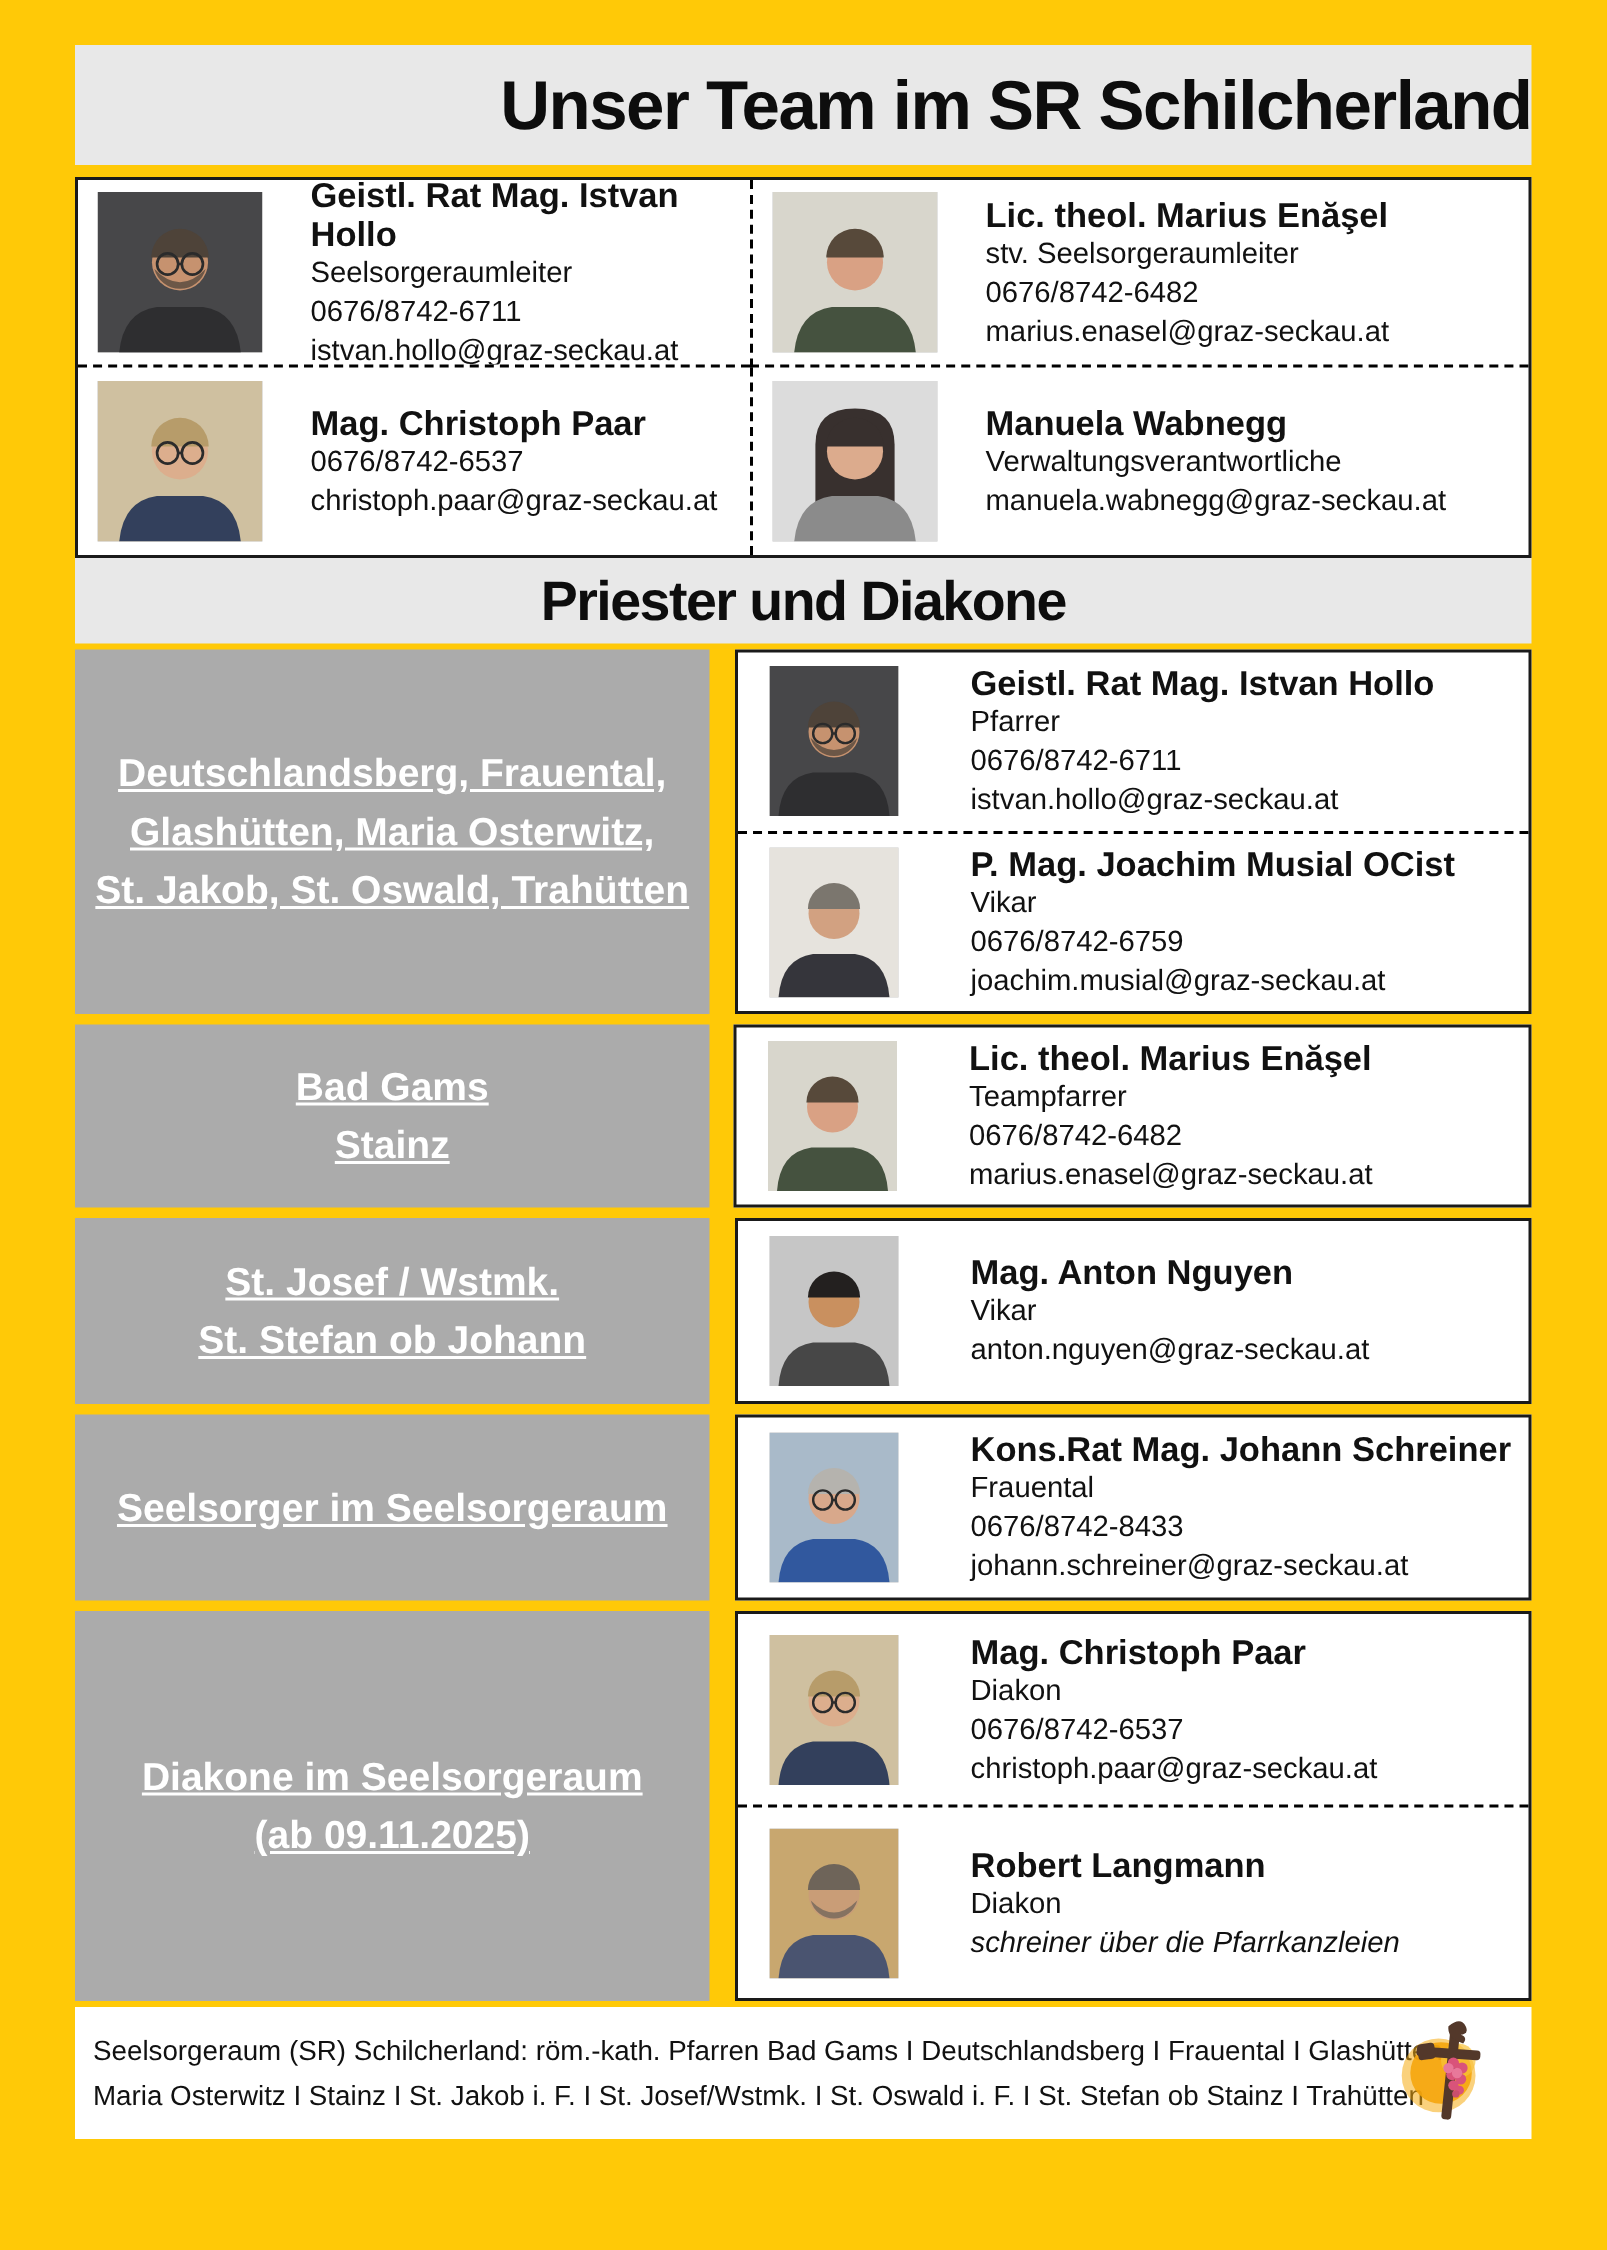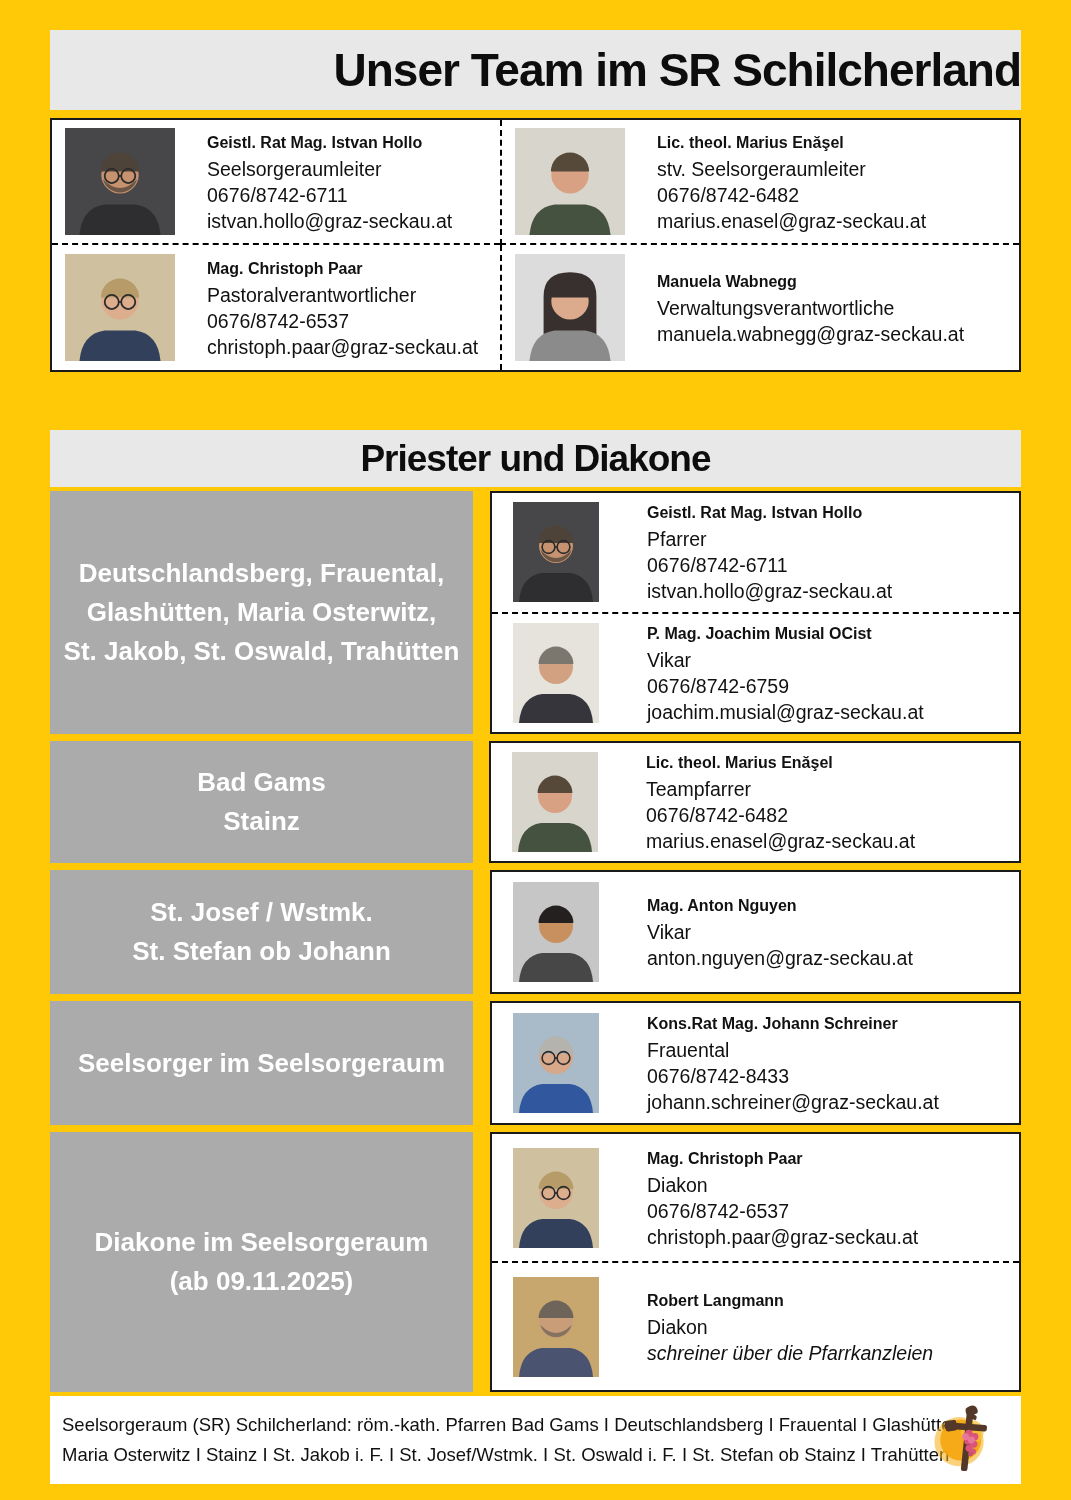--- a/index.html
+++ b/index.html
@@ -3,45 +3,45 @@
 <meta charset="utf-8">
 <style>
   html,body{margin:0;padding:0;}
   body{font-family:"Liberation Sans", sans-serif; background:#FFC907;}
   .page{position:relative; width:1071px; height:1500px; background:#FFC907;
         box-sizing:border-box; padding:30px 50px 17px 50px; overflow:hidden;}
 
   
   .title-bar{height:80px; background:#E8E8E8; display:flex; align-items:center; justify-content:flex-end;}
   .title-bar .t{font-size:46px; font-weight:bold; color:#0d0d0d; letter-spacing:-1px;}
-  .section-bar{height:57px; background:#E8E8E8; display:flex; align-items:center; justify-content:center; margin-top:58px; margin-bottom:4px;}
+  .section-bar{height:57px; background:#E8E8E8; display:flex; align-items:center; justify-content:center; margin-bottom:4px;}
   .section-bar .t{font-size:37px; font-weight:bold; color:#0d0d0d; letter-spacing:-1px;}
 
   
   .team-grid{margin-top:8px; background:#fff; border:2px solid #1a1a1a; height:254px;
              display:grid; grid-template-columns:448px 1fr; grid-template-rows:1fr 1fr; box-sizing:border-box;}
   .team-cell{display:flex; align-items:center; box-sizing:border-box; padding:8px 6px 8px 13px; overflow:hidden;}
   .team-cell.c-right{border-left:2px dashed #000;}
   .team-cell.c-top{border-bottom:2px dashed #000;}
 
   .photo{flex:0 0 auto; overflow:hidden; background:#ccc;}
   .photo svg{display:block; width:100%; height:100%;}
   .team-cell .photo{width:110px; height:107px; margin-right:32px;}
 
   .pinfo{min-width:0;}
-  .pname{font-size:16px; font-weight:bold; color:#111; line-height:26px;}
+  .pname{font-size:23px; font-weight:bold; color:#111; line-height:26px;}
   .pline{font-size:19.5px; color:#111; line-height:26px;}
   .pnote{font-style:italic;}
 
   
   .row{display:flex; gap:17px; margin-bottom:7px;}
   .row1{height:243px;} .row2{height:122px;gap:16px;} .row3{height:124px;} .row4{height:124px;} .row5{height:260px; margin-bottom:0;}
   .parish-box{width:423px; flex:0 0 auto; background:#ABABAB; display:flex; align-items:center; justify-content:center;
               text-align:center; box-sizing:border-box; padding:6px 10px;}
-  .parish-box .t{color:#fff; font-weight:bold; font-size:26px; line-height:39px; white-space:pre-line;}
+  .parish-box .t{color:#fff; font-weight:bold; font-size:26px; line-height:39px; white-space:pre-line;text-decoration:underline;}
   .cards-group{flex:1; background:#fff; border:2px solid #1a1a1a; box-sizing:border-box; display:flex; flex-direction:column;}
   .pcard{flex:1; display:flex; align-items:center; box-sizing:border-box; padding:8px 6px 8px 21px; overflow:hidden;}
   .pcard + .pcard{border-top:2px dashed #000;}
   .pcard .photo{width:86px; height:100px; margin-right:48px;}
 
   
   .footer{position:relative; margin-top:4px; height:88px; background:#fff; box-sizing:border-box;
           display:flex; flex-direction:column; justify-content:center; padding:4px 110px 4px 12px;}
   .fline{font-size:18.5px; color:#111; line-height:30px; white-space:nowrap;}
   .flogo{position:absolute; right:16px; top:3px; width:82px; height:82px;}
@@ -107,21 +107,20 @@
     <path d="M32.6 41 A17.4 17.4 0 0 1 67.4 41 Z" fill="#b79c6a"></path>
             <g fill="none" stroke="#2b2b2b" stroke-width="1.6">
               <circle cx="42.5" cy="45" r="6.4"></circle>
               <circle cx="57.5" cy="45" r="6.4"></circle>
               <path d="M48.9 45 H51.1"></path>
             </g>
   </svg>
         </div>
       <div class="pinfo">
         <div class="pname">Mag. Christoph Paar</div>
-        <div class="pline">Pastoralverantwortlicher</div>
         <div class="pline">0676/8742-6537</div>
         <div class="pline">christoph.paar@graz-seckau.at</div>
       </div>
     </div>
 
     <div class="team-cell c-right">
       <div class="photo">
           <svg viewBox="0 0 100 100" preserveAspectRatio="xMidYMid slice">
     <rect width="100" height="100" fill="#dcdcdc"></rect>
             <path d="M26 40 Q26 18 50 18 Q74 18 74 40 L74 74 Q74 82 64 82 L36 82 Q26 82 26 74 Z" fill="#38302e"></path>

